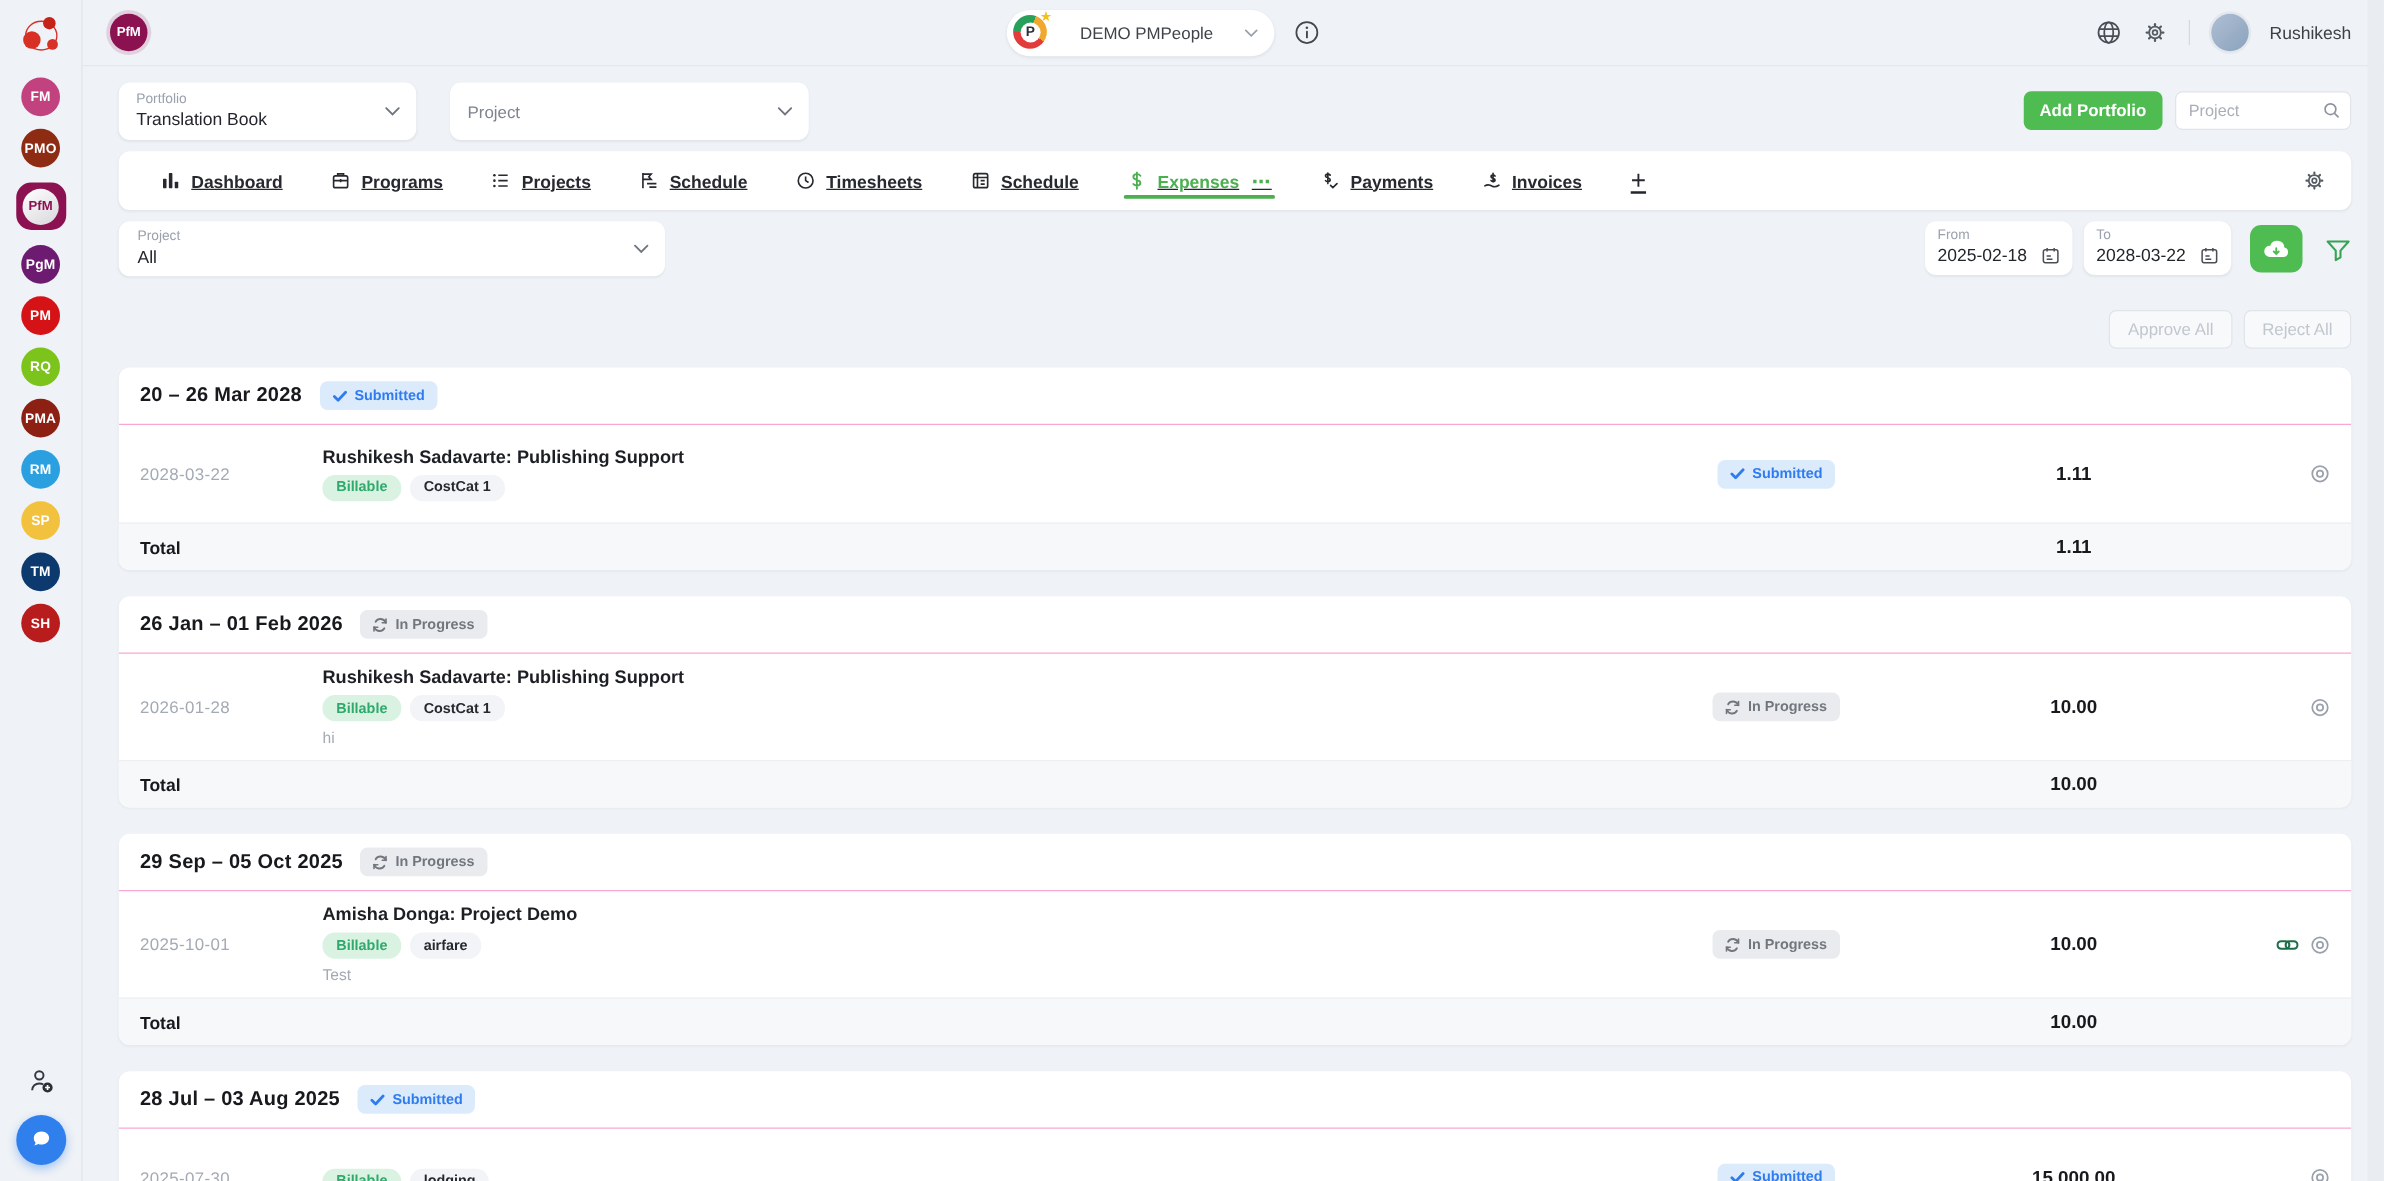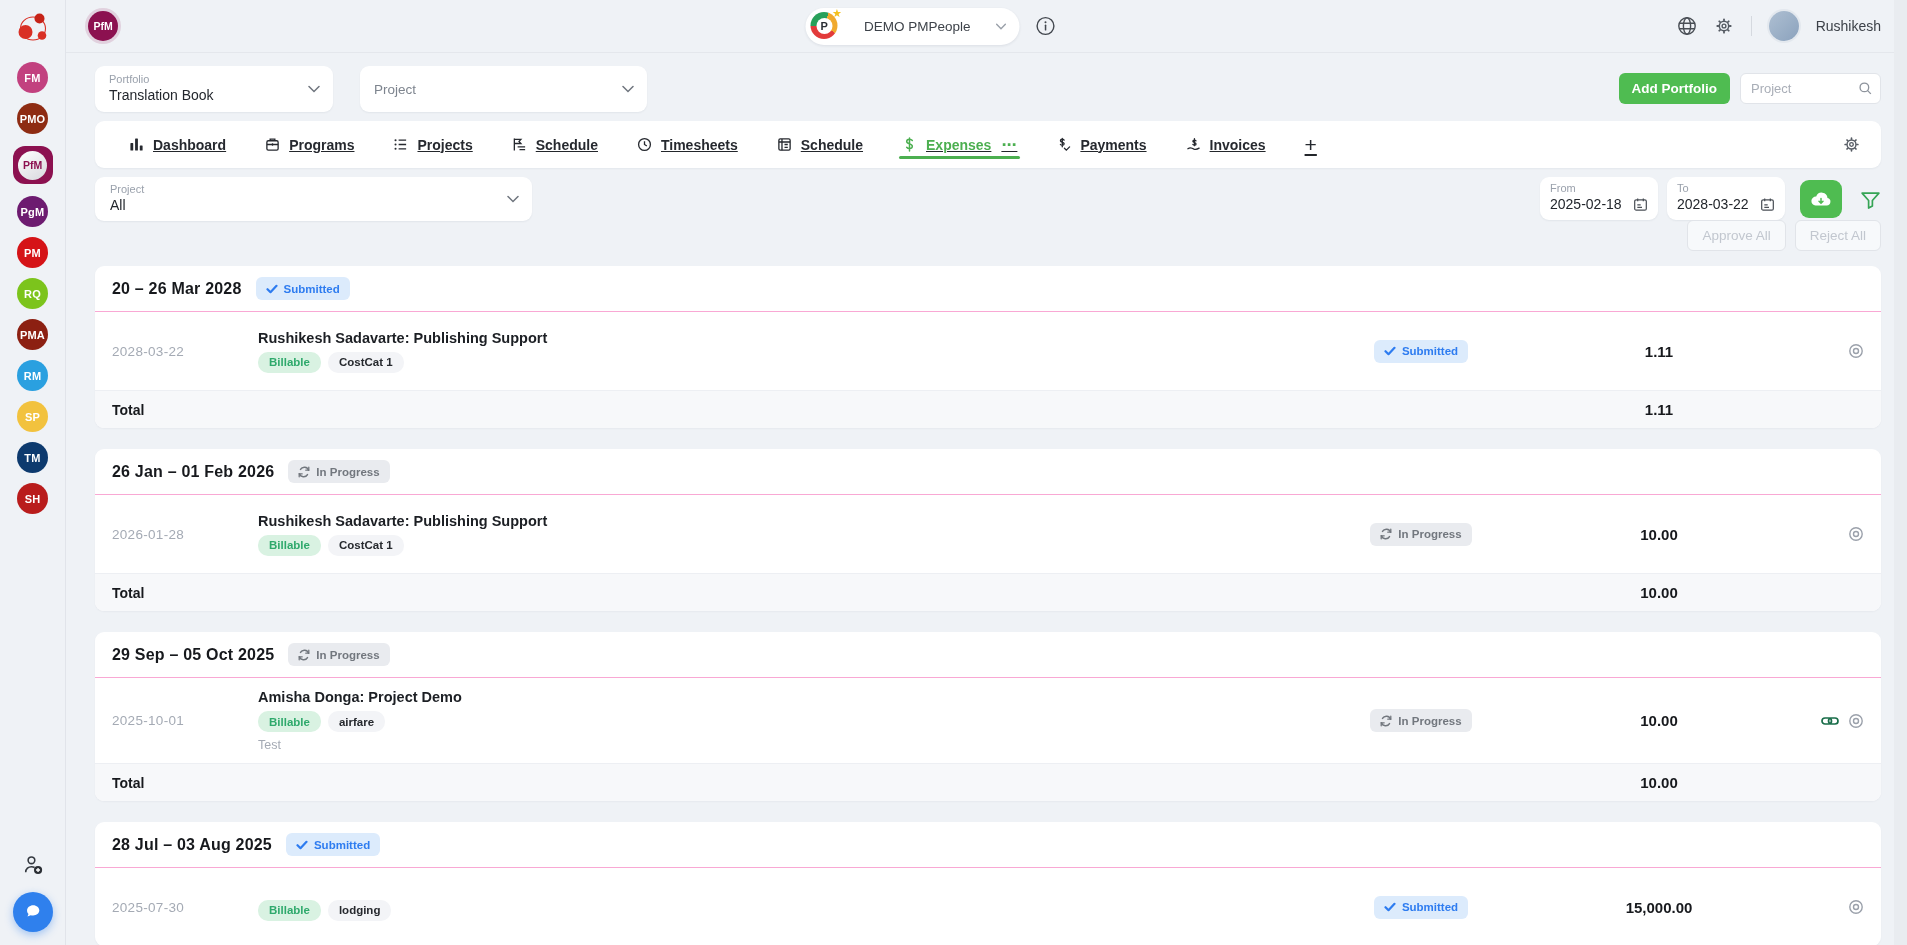--- a/index.html
+++ b/index.html
@@ -67,21 +67,21 @@
 
   .filter-section { margin-top:9px; display:flex; align-items:flex-start; }
   .select-filter { width:437px; height:44px; padding:6px 15px; }
   .filter-right { margin-left:auto; display:flex; flex-direction:column; align-items:flex-end; }
   .filter-controls { display:flex; align-items:center; gap:9px; }
   .date-box { width:118px; height:43px; background:#fff; border-radius:9px; padding:5px 10px; box-shadow:0 1px 2px rgba(20,30,50,.06); cursor:pointer; }
   .date-label { font-size:11px; color:#9aa1ac; }
   .date-val { display:flex; align-items:center; justify-content:space-between; font-size:14px; color:#22262c; margin-top:2px; }
   .cloud-btn { width:42px; height:38px; border-radius:9px; background:#4fbc51; border:none; display:flex; align-items:center; justify-content:center; margin-left:6px; cursor:pointer; }
   .funnel-btn { margin-left:9px; background:none; border:none; cursor:pointer; padding-top:3px; }
-  .approve-row { display:flex; gap:9px; margin-top:0; }
+  .approve-row { display:flex; gap:9px; margin-top:28px; }
   .btn-ghost { height:31px; padding:0 14px; border:1px solid #e1e4e9; background:#f7f9fb; border-radius:6px; color:#c2c7cf; font-size:13.5px; font-family:inherit; cursor:default; }
 
   
   .group-card { background:#fff; border-radius:9px; margin-top:21px; box-shadow:0 1px 2px rgba(20,30,50,.04); overflow:hidden; }
   .group-card.first { margin-top:15px; }
   .group-header { height:46px; display:flex; align-items:center; gap:14px; padding:0 17px; border-bottom:1px solid #f9a8d4; }
   .period { font-size:16px; font-weight:700; color:#17191d; letter-spacing:.2px; }
   .status-badge { display:inline-flex; align-items:center; gap:6px; height:23px; padding:0 10px; border-radius:6px; font-size:11.5px; font-weight:700; }
   .status-badge.submitted { background:#dcebfc; color:#2e7cf0; }
   .status-badge.in-progress { background:#e9ebef; color:#72777e; }
@@ -507,20 +507,21 @@
           </span>
         </div>
         <div class="expense-row">
           <div class="col-date">2026-01-28</div>
           <div class="col-main">
             <div class="row-title">Rushikesh Sadavarte: Publishing Support</div>
             <div class="chips">
               <span class="chip billable">Billable</span>
               <span class="chip category">CostCat 1</span>
             </div>
+            <div class="row-desc">hi</div>
           </div>
           <div class="col-status">
             <span class="status-badge in-progress">
 
               <svg class="ic-refresh" viewBox="0 0 12 12" width="12" height="12" fill="none" stroke="currentColor" stroke-width="1.5" stroke-linecap="round">
                   <path d="M10.6 4.2A4.5 4.5 0 0 0 2.5 3.4M1.4 7.8a4.5 4.5 0 0 0 8.1.8"></path>
                   <path d="M10.8 1.2v3h-3M1.2 10.8v-3h3" stroke-width="1.3"></path>
                 </svg>
               <span>In Progress</span>
             </span>

